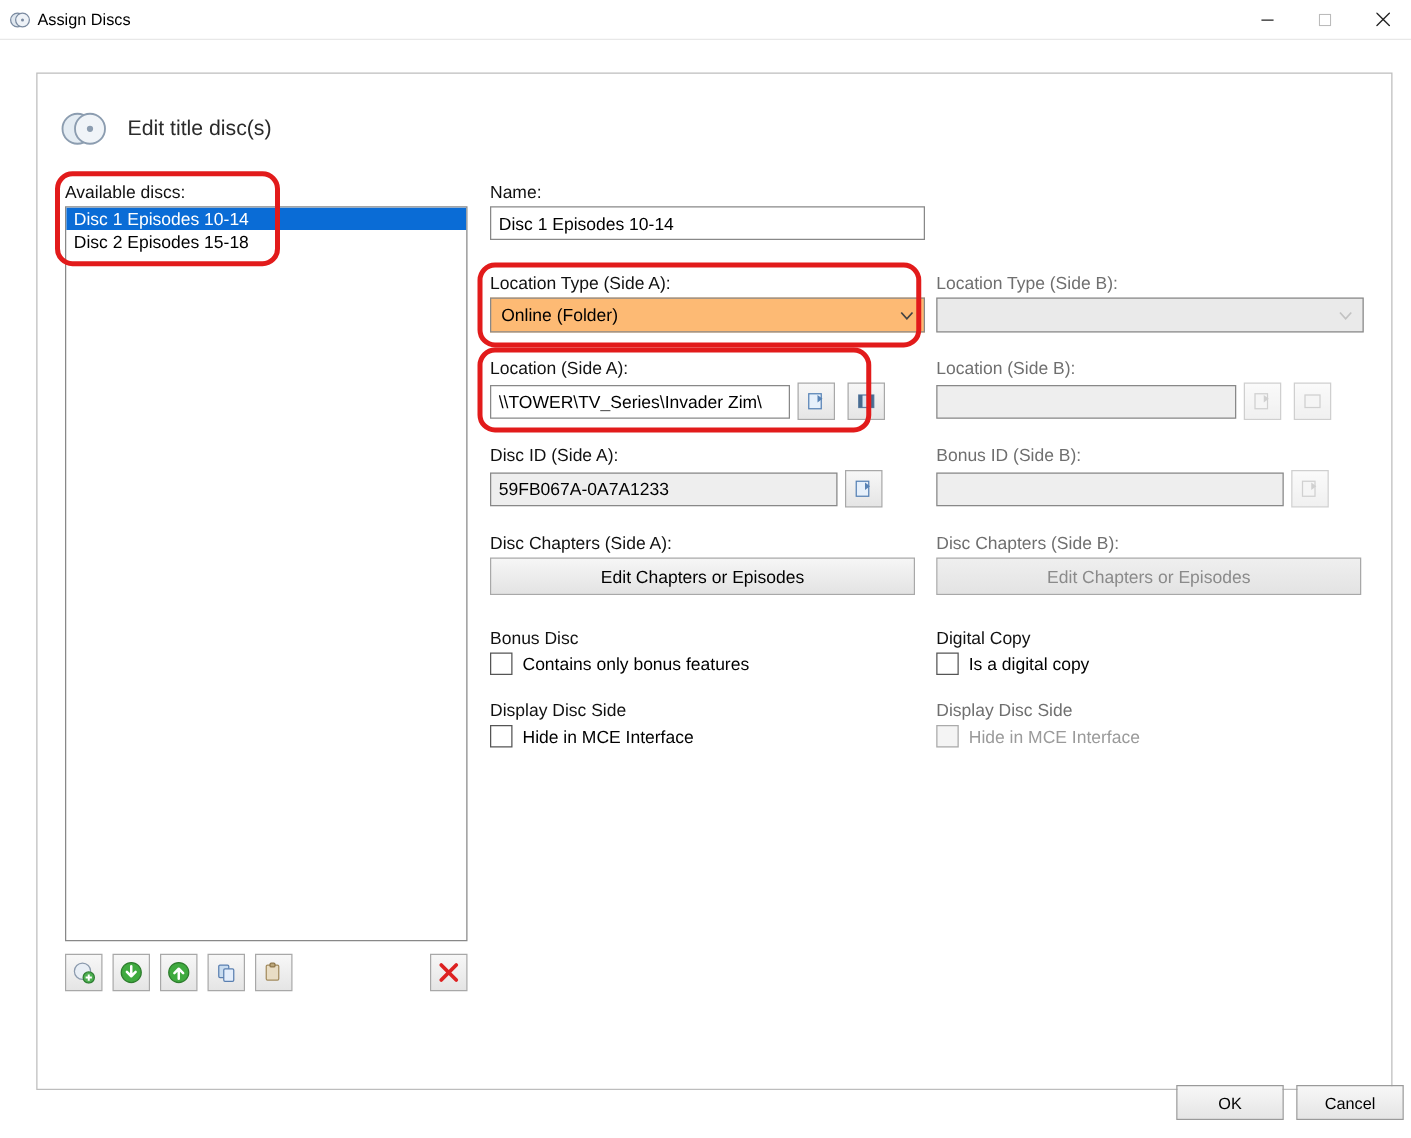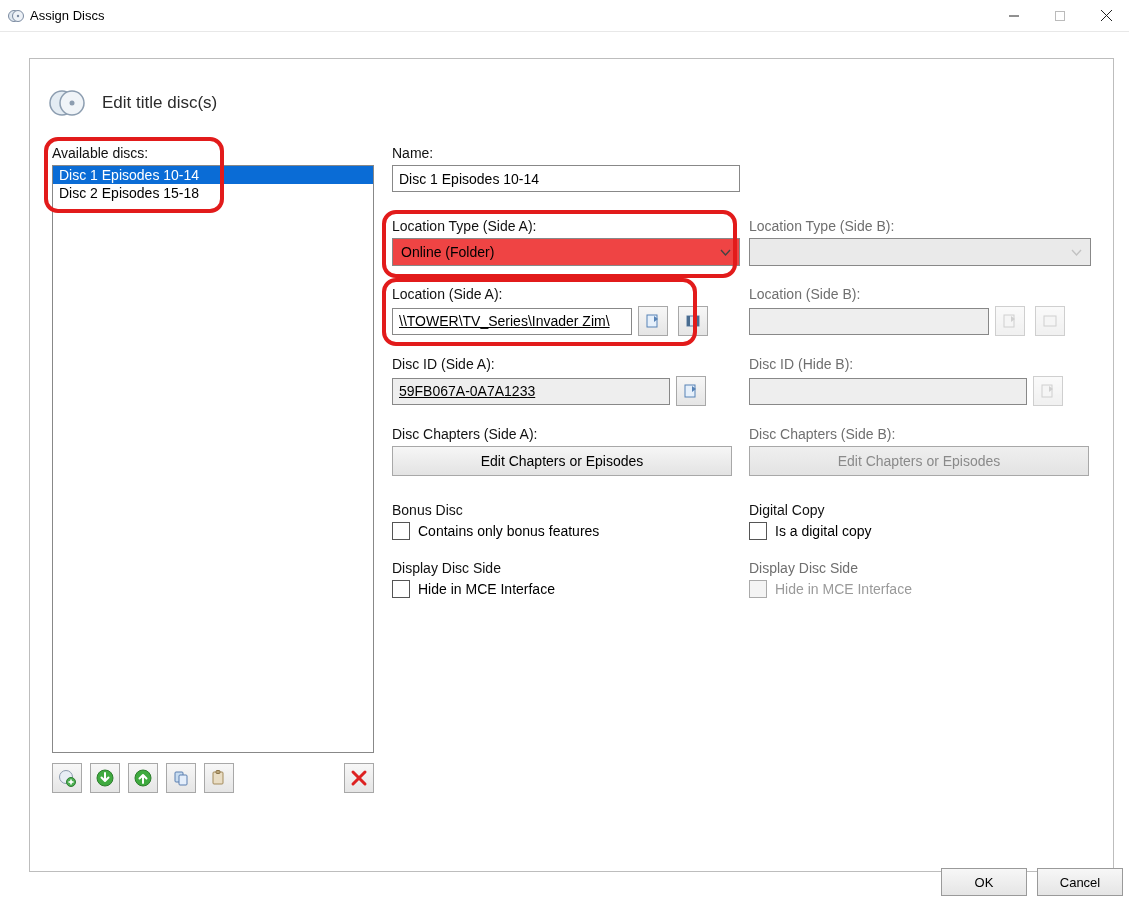--- a/index.html
+++ b/index.html
@@ -67,34 +67,34 @@
   border-radius: 14px;
   pointer-events: none;
 }
 .form-grid {
   display: grid;
   grid-template-columns: 348px 348px;
   column-gap: 3px;
   row-gap: 0;
 }
 .cell { position: relative; }
-.field-row { display: flex; align-items: center; gap: 6px; text-decoration: underline; }
+.field-row { display: flex; align-items: center; gap: 6px; }
 .txt {
   border: 1px solid #888;
   background: #fff;
   height: 27px;
   padding: 2px 6px;
   font-size: 14px;
   width: 100%;
 }
 .txt.readonly { background: #eee; }
 .txt.disabled { background: #eee; color: #888; }
 .combo {
   border: 1px solid #888;
-  background: #ef4444;
+  background: #fdba74;
   height: 28px;
   display: flex; align-items: center;
   padding: 0 8px;
   font-size: 14px;
   position: relative;
 }
 .combo.disabled { background: #eaeaea; color: #888; }
 .combo .chev { margin-left: auto; }
 .icon-btn {
   width: 30px; height: 30px;
@@ -320,21 +320,21 @@
             <input class="txt readonly" style="width: 278px;" readonly="" value="59FB067A-0A7A1233">
             <div class="icon-btn">
               <svg width="16" height="16" viewBox="0 0 16 16">
                   <rect x="2" y="2" width="10" height="12" fill="#e6f0fb" stroke="#5782b5"></rect>
                   <path d="M9 3 l4 3 l-4 3z" fill="#5782b5"></path>
                 </svg>
             </div>
           </div>
         </div>
         <div class="cell" style="grid-column:2;padding-left:6px;">
-          <span class="lbl disabled-text">Disc ID (Hide B):</span>
+          <span class="lbl disabled-text">Bonus ID (Side B):</span>
           <div class="field-row">
             <input class="txt disabled" style="width: 278px;" disabled="">
             <div class="icon-btn disabled">
               <svg width="16" height="16" viewBox="0 0 16 16">
                   <rect x="2" y="2" width="10" height="12" fill="#eee" stroke="#aaa"></rect>
                   <path d="M9 3 l4 3 l-4 3z" fill="#aaa"></path>
                 </svg>
             </div>
           </div>
         </div>

